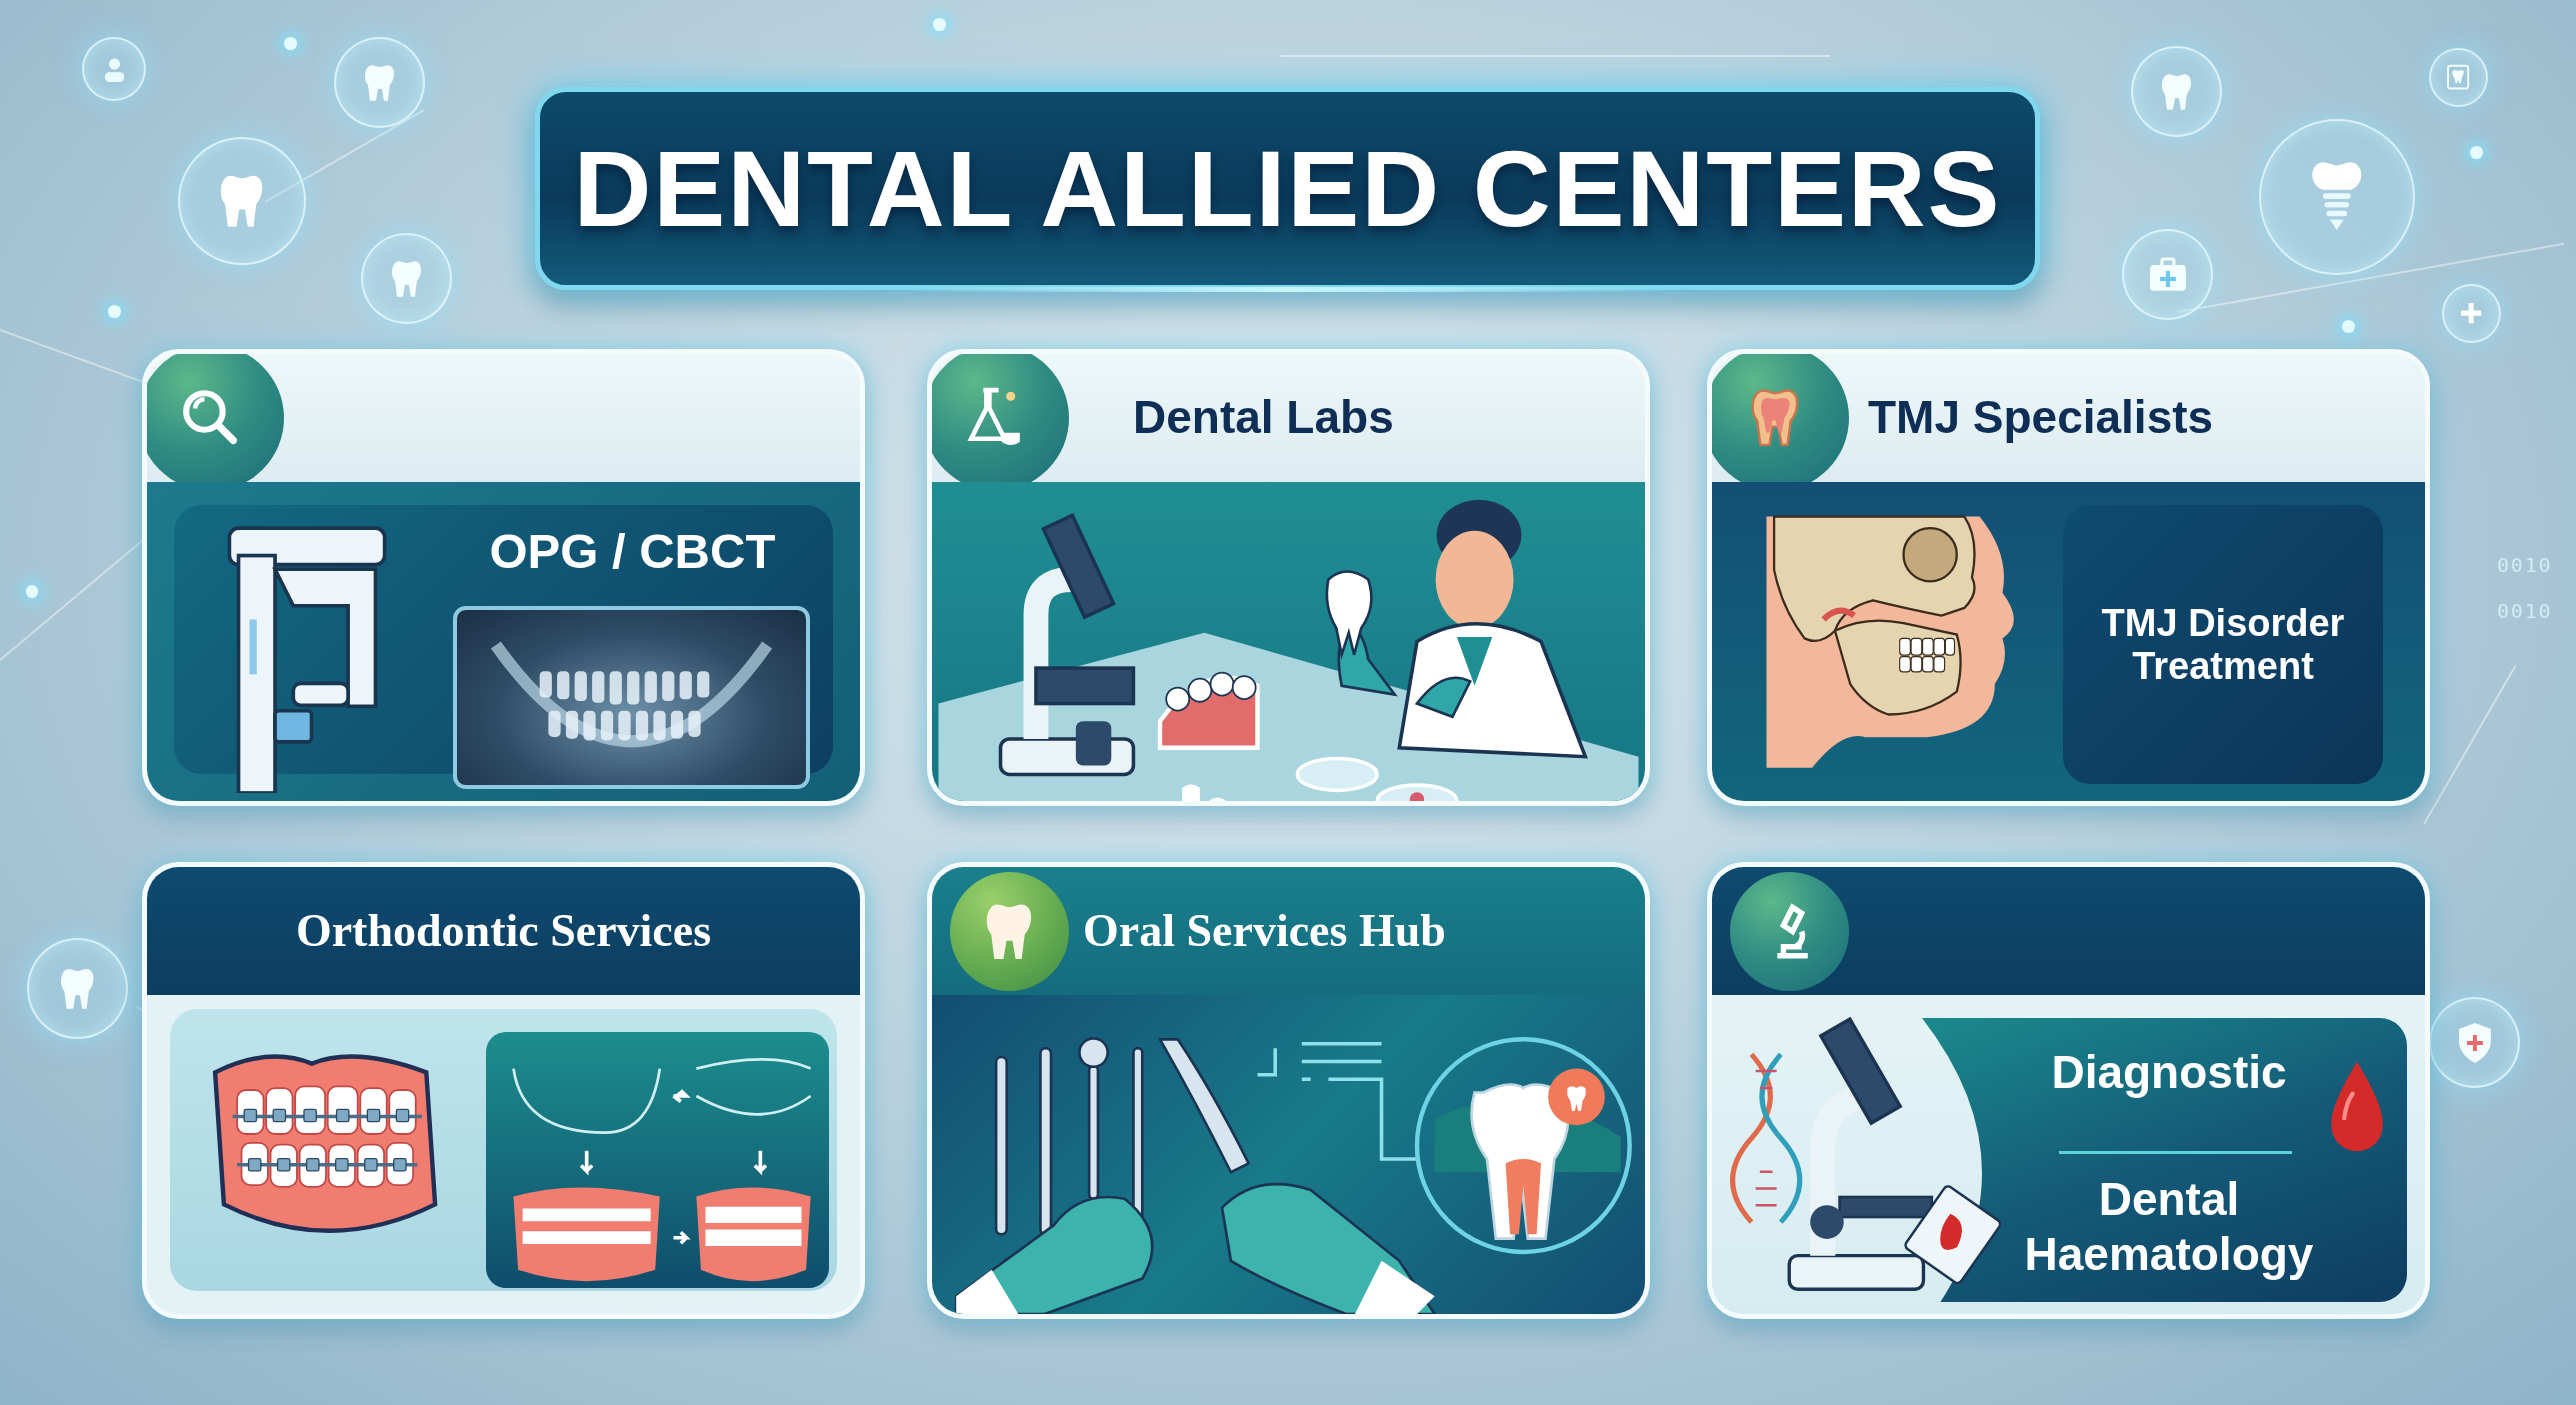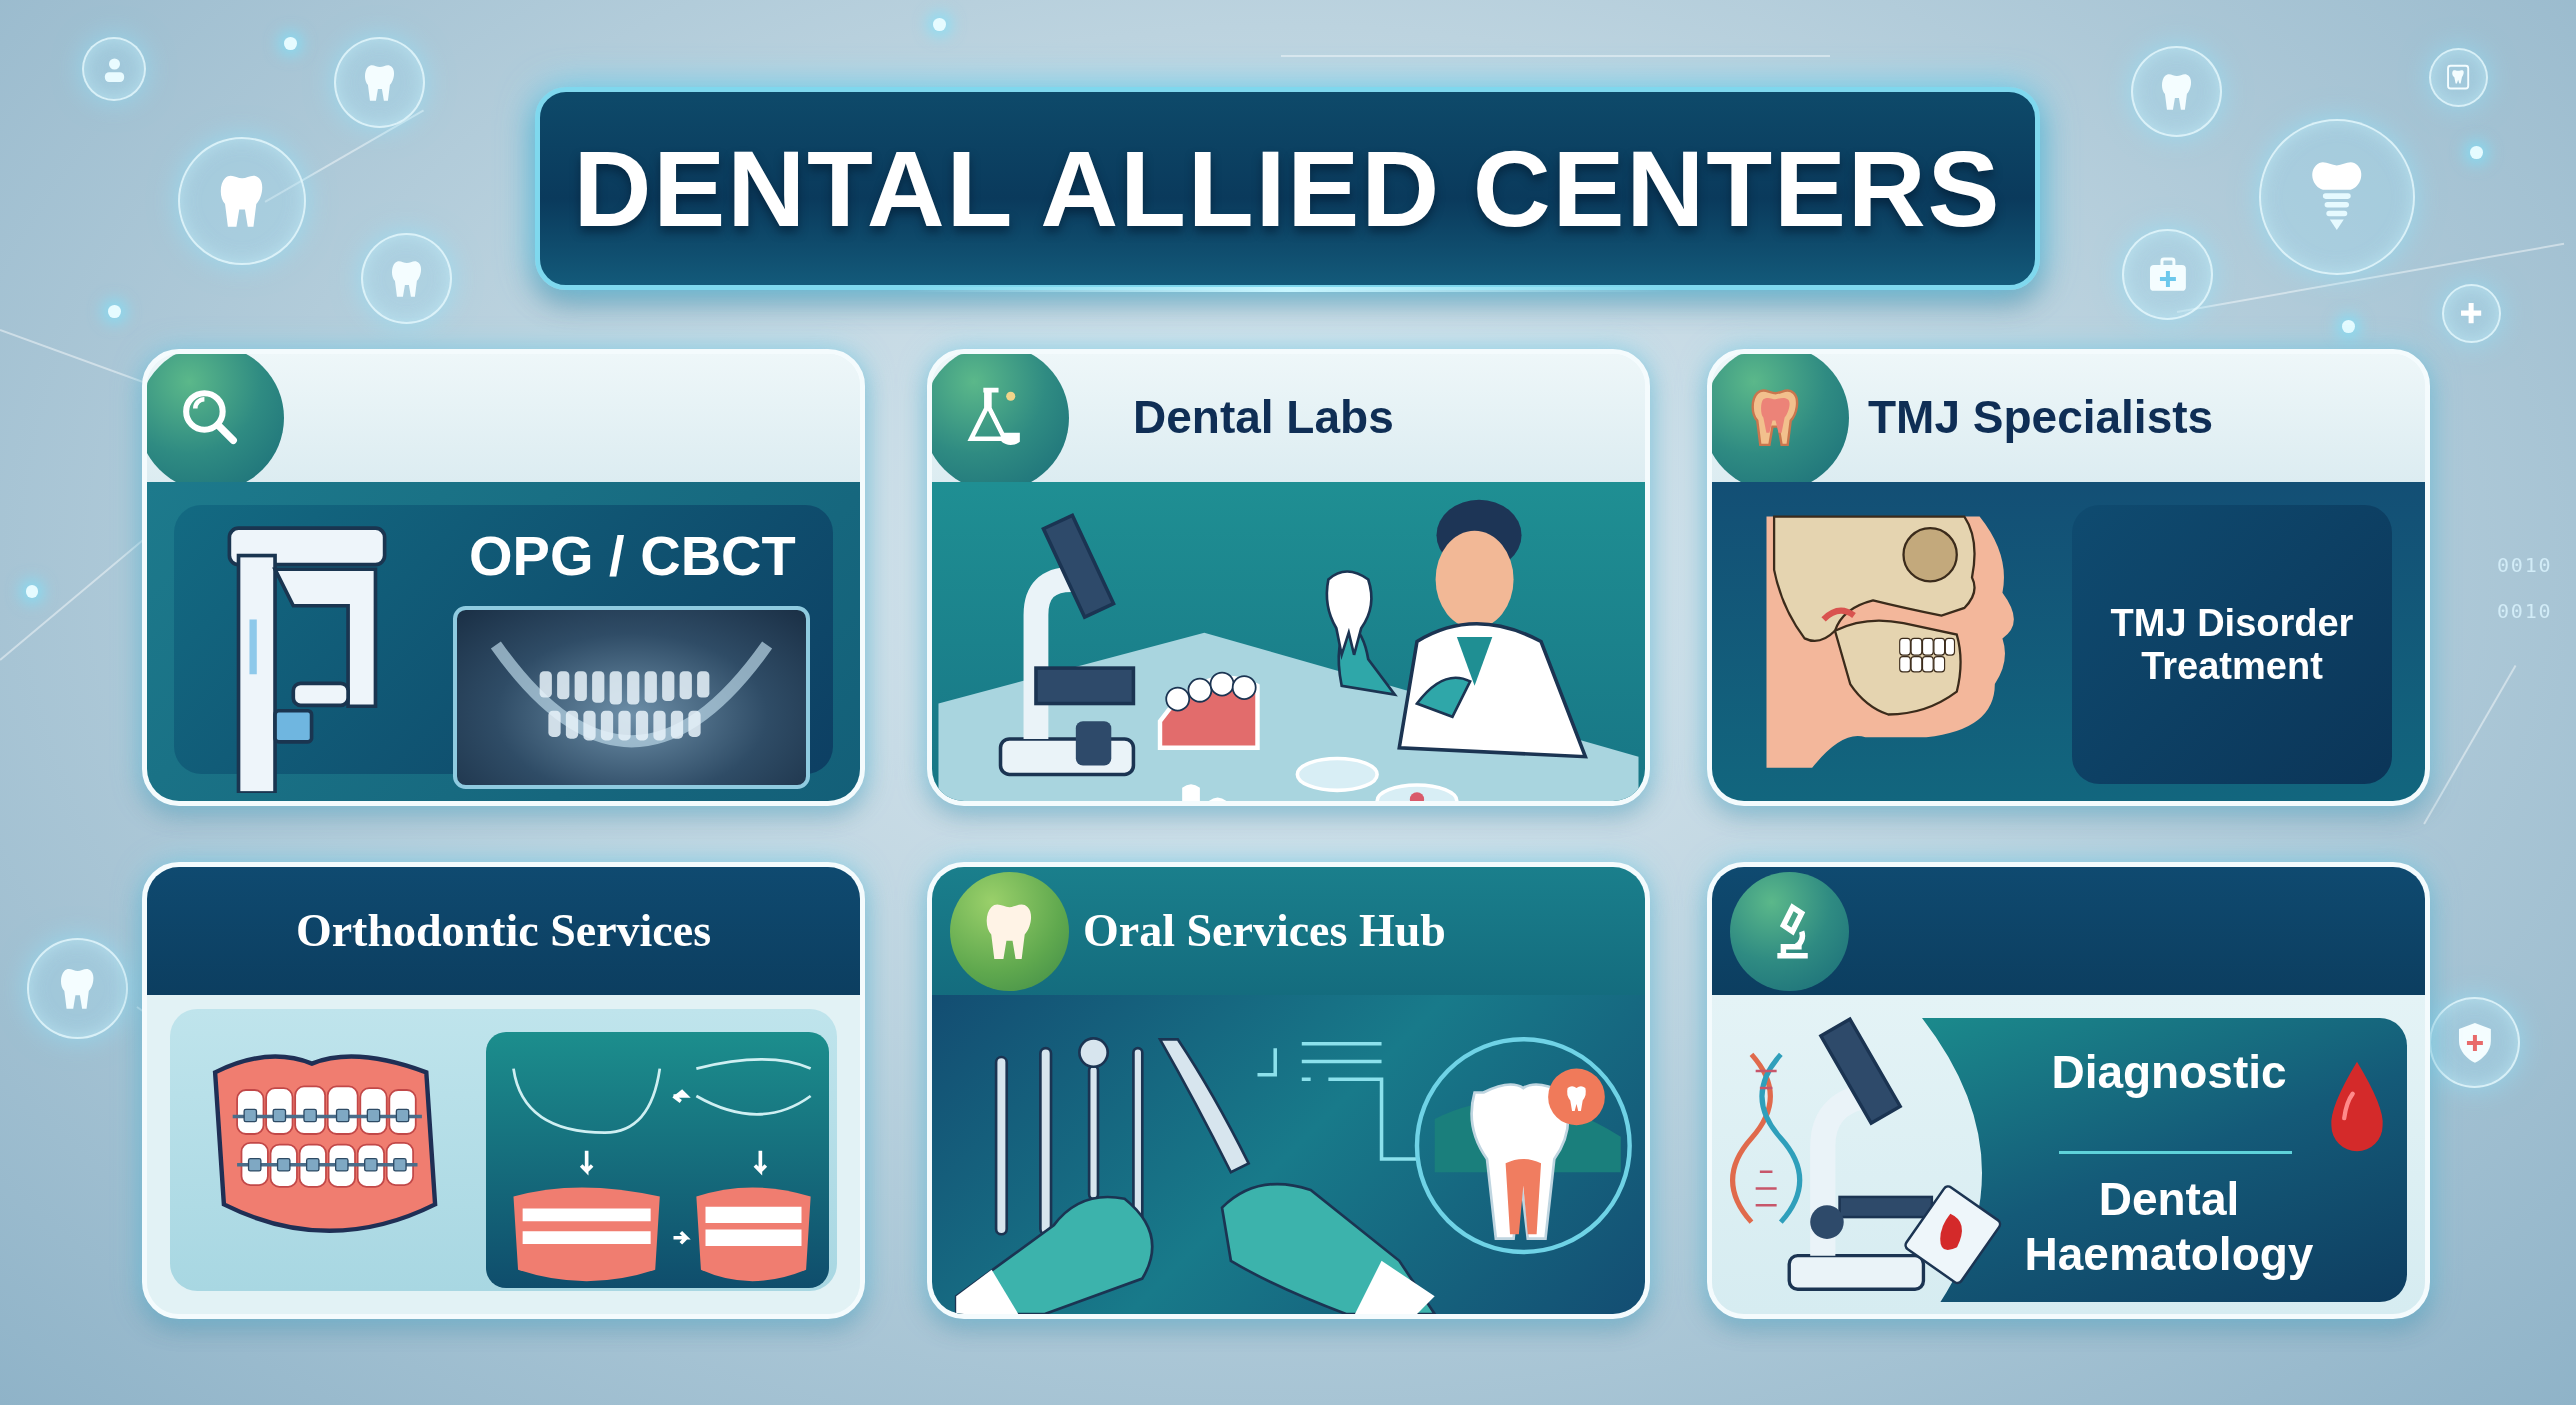--- a/index.html
+++ b/index.html
@@ -170,21 +170,21 @@
     <div class="inner-panel" style="left:27.4px;top:23px;right:27.4px;bottom:27.4px;background:linear-gradient(135deg,#136a82,#0d3f63);">
 
       <svg style="position:absolute;left:27.4px;top:13.7px;width:210px;height:274px;" viewBox="0 0 230 300">
         <rect x="30" y="10" width="170" height="40" rx="10" fill="#eef5fa" stroke="#1a3550" stroke-width="4"></rect>
         <rect x="40" y="40" width="40" height="260" fill="#eef5fa" stroke="#1a3550" stroke-width="4"></rect>
         <rect x="52" y="110" width="8" height="60" fill="#8ec9ea"></rect>
         <path d="M80 55h110v150h-30v-110h-60z" fill="#eef5fa" stroke="#1a3550" stroke-width="4"></path>
         <rect x="100" y="180" width="60" height="24" rx="8" fill="#eef5fa" stroke="#1a3550" stroke-width="4"></rect>
         <rect x="80" y="210" width="40" height="34" rx="4" fill="#6fb6e0" stroke="#1a3550" stroke-width="4"></rect>
       </svg>
-      <div class="panel-text" style="position:absolute;left:284px;top:18.3px;width:348px;font-size:56px;">OPG / CBCT</div>
+      <div class="panel-text" style="position:absolute;left:284px;top:18.3px;width:348px;font-size:49px;">OPG / CBCT</div>
       <div class="xray" style="left:279px;top:101px;width:357px;height:183px;">
         <svg viewBox="0 0 390 200" style="width:100%;height:100%;">
           <path d="M40 40 Q195 260 350 40" fill="none" stroke="#b9d5e6" stroke-width="14" opacity="0.7"></path>
           <g fill="#e8f3fa" opacity="0.85">
             <rect x="90" y="70" width="14" height="30" rx="5"></rect>
               <rect x="110" y="70" width="14" height="32" rx="5"></rect>
               <rect x="130" y="70" width="14" height="34" rx="5"></rect>
               <rect x="150" y="70" width="14" height="36" rx="5"></rect>
               <rect x="170" y="70" width="14" height="38" rx="5"></rect>
               <rect x="190" y="70" width="14" height="38" rx="5"></rect>
@@ -278,21 +278,21 @@
           <rect x="210" y="170" width="14" height="22" rx="4"></rect>
           <rect x="225" y="170" width="14" height="22" rx="4"></rect>
           <rect x="240" y="170" width="14" height="22" rx="4"></rect>
           <rect x="255" y="170" width="12" height="22" rx="4"></rect>
         <rect x="195" y="194" width="14" height="20" rx="4"></rect>
           <rect x="210" y="194" width="14" height="20" rx="4"></rect>
           <rect x="225" y="194" width="14" height="20" rx="4"></rect>
           <rect x="240" y="194" width="14" height="20" rx="4"></rect>
       </g>
     </svg>
-    <div class="inner-panel" style="left:360px;top:23px;width:320px;height:279px;background:linear-gradient(135deg,#0f4b70,#0b3558);display:flex;flex-direction:column;align-items:center;justify-content:center;">
+    <div class="inner-panel" style="left:351px;top:23px;width:320px;height:279px;background:linear-gradient(135deg,#0f4b70,#0b3558);display:flex;flex-direction:column;align-items:center;justify-content:center;">
       <div class="panel-text" style="font-size:38px;">TMJ Disorder</div>
       <div class="panel-text" style="font-size:38px;">Treatment</div>
     </div>
   </div>
 </div>
 
 <div class="card" style="left:142px;top:862px;">
   <div class="card-head dark">
     <div class="card-title light-text" style="width:100%;text-align:center;">Orthodontic Services</div>
   </div>

